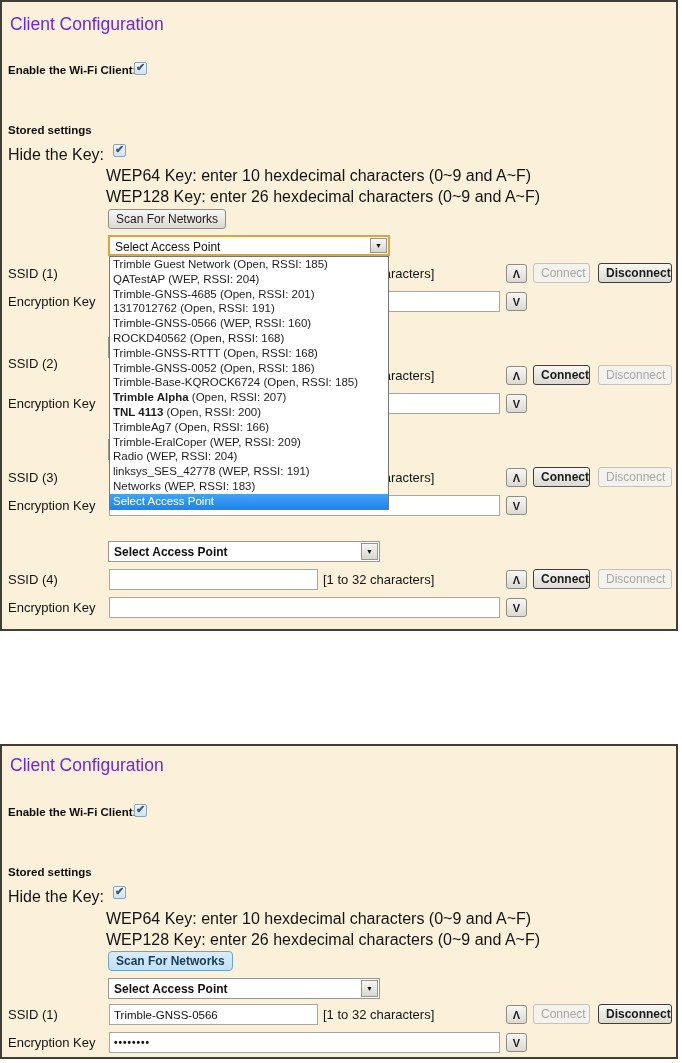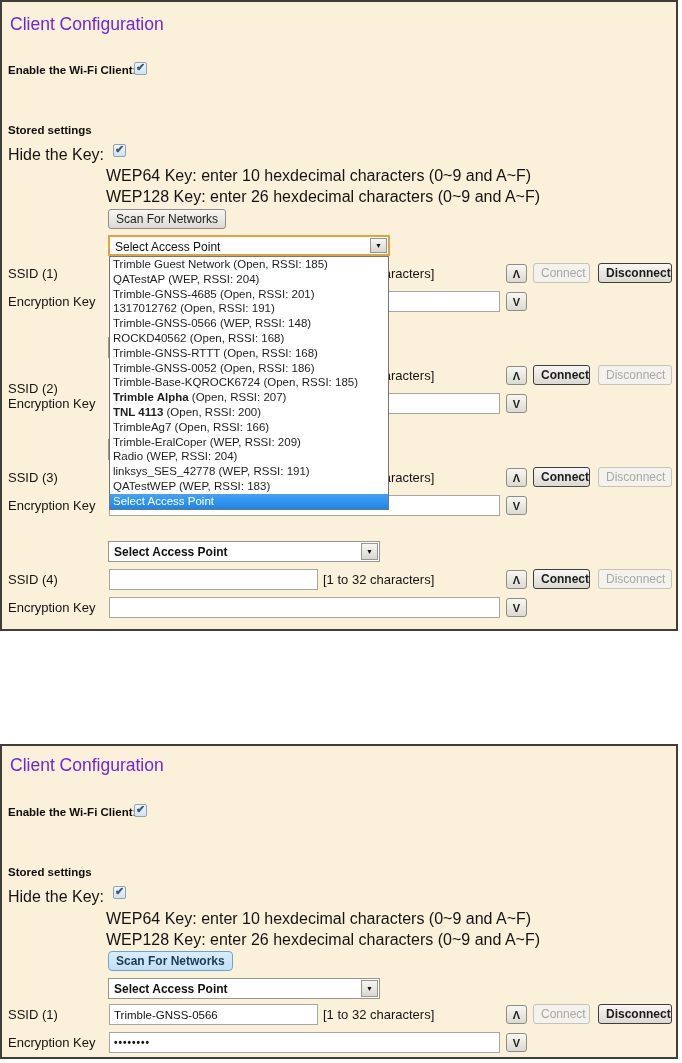--- a/index.html
+++ b/index.html
@@ -102,21 +102,21 @@
   <div class="abs label" style="left:6px;top:264px">SSID (1)</div>
   <input class="input" style="left: 107px; top: 261px; width: 209px;">
   <div class="abs label" style="left:321px;top:264px">[1 to 32 characters]</div>
   <button class="btn sq" style="left:504px;top:262px">Λ</button>
   <button class="btn disabled" style="left:531px;top:261px;width:57px">Connect</button>
   <button class="btn primary" style="left:596px;top:261px;width:74px">Disconnect</button>
   <div class="abs label" style="left:6px;top:292px">Encryption Key</div>
   <input class="input" style="left: 107px; top: 289px; width: 391px;">
   <button class="btn sq" style="left:504px;top:290px">V</button>
 
-  <div class="abs label" style="left:6px;top:379px">SSID (2)</div>
+  <div class="abs label" style="left:6px;top:354px">SSID (2)</div>
   <input class="input" style="left: 107px; top: 363px; width: 209px;">
   <div class="abs label" style="left:321px;top:366px">[1 to 32 characters]</div>
   <button class="btn sq" style="left:504px;top:364px">Λ</button>
   <button class="btn primary" style="left:531px;top:363px;width:57px">Connect</button>
   <button class="btn disabled" style="left:596px;top:363px;width:74px">Disconnect</button>
   <div class="abs label" style="left:6px;top:394px">Encryption Key</div>
   <input class="input" style="left: 107px; top: 391px; width: 391px;">
   <button class="btn sq" style="left:504px;top:392px">V</button>
 
   <div class="abs label" style="left:6px;top:468px">SSID (3)</div>
@@ -137,32 +137,32 @@
   <button class="btn disabled" style="left:596px;top:567px;width:74px">Disconnect</button>
   <div class="abs label" style="left:6px;top:598px">Encryption Key</div>
   <input class="input" style="left: 107px; top: 595px; width: 391px;">
   <button class="btn sq" style="left:504px;top:596px">V</button>
 
   <div id="ap-list" class="aplist">
       <div class="item"><span class="nm">Trimble Guest Network</span><span> (Open, RSSI: 185)</span></div>
       <div class="item"><span class="nm">QATestAP</span><span> (WEP, RSSI: 204)</span></div>
       <div class="item"><span class="nm">Trimble-GNSS-4685</span><span> (Open, RSSI: 201)</span></div>
       <div class="item"><span class="nm">1317012762</span><span> (Open, RSSI: 191)</span></div>
-      <div class="item"><span class="nm">Trimble-GNSS-0566</span><span> (WEP, RSSI: 148)</span></div>
+      <div class="item"><span class="nm">Trimble-GNSS-0566</span><span> (WEP, RSSI: 160)</span></div>
       <div class="item"><span class="nm">ROCKD40562</span><span> (Open, RSSI: 168)</span></div>
       <div class="item"><span class="nm">Trimble-GNSS-RTTT</span><span> (Open, RSSI: 168)</span></div>
       <div class="item"><span class="nm">Trimble-GNSS-0052</span><span> (Open, RSSI: 186)</span></div>
       <div class="item"><span class="nm">Trimble-Base-KQROCK6724</span><span> (Open, RSSI: 185)</span></div>
       <div class="item"><span class="nm bold">Trimble Alpha</span><span> (Open, RSSI: 207)</span></div>
       <div class="item"><span class="nm bold">TNL 4113</span><span> (Open, RSSI: 200)</span></div>
       <div class="item"><span class="nm">TrimbleAg7</span><span> (Open, RSSI: 166)</span></div>
       <div class="item"><span class="nm">Trimble-EralCoper</span><span> (WEP, RSSI: 209)</span></div>
       <div class="item"><span class="nm">Radio</span><span> (WEP, RSSI: 204)</span></div>
       <div class="item"><span class="nm">linksys_SES_42778</span><span> (WEP, RSSI: 191)</span></div>
-      <div class="item"><span class="nm">QATestWEP</span><span> (WEP, RSSI: 183)</span></div>
+      <div class="item"><span class="nm">Networks</span><span> (WEP, RSSI: 183)</span></div>
       <div class="item selected"><span class="nm">Select Access Point</span><span></span></div>
     </div>
 </div>
 
 <div id="panel2" class="panel">
   <div class="abs title" style="left:8px;top:9px">Client Configuration</div>
 
   <div class="abs blabel" style="left:6px;top:60px">Enable the Wi-Fi Client:</div>
   <span class="checkbox" style="left:132px;top:58px"></span>
 

